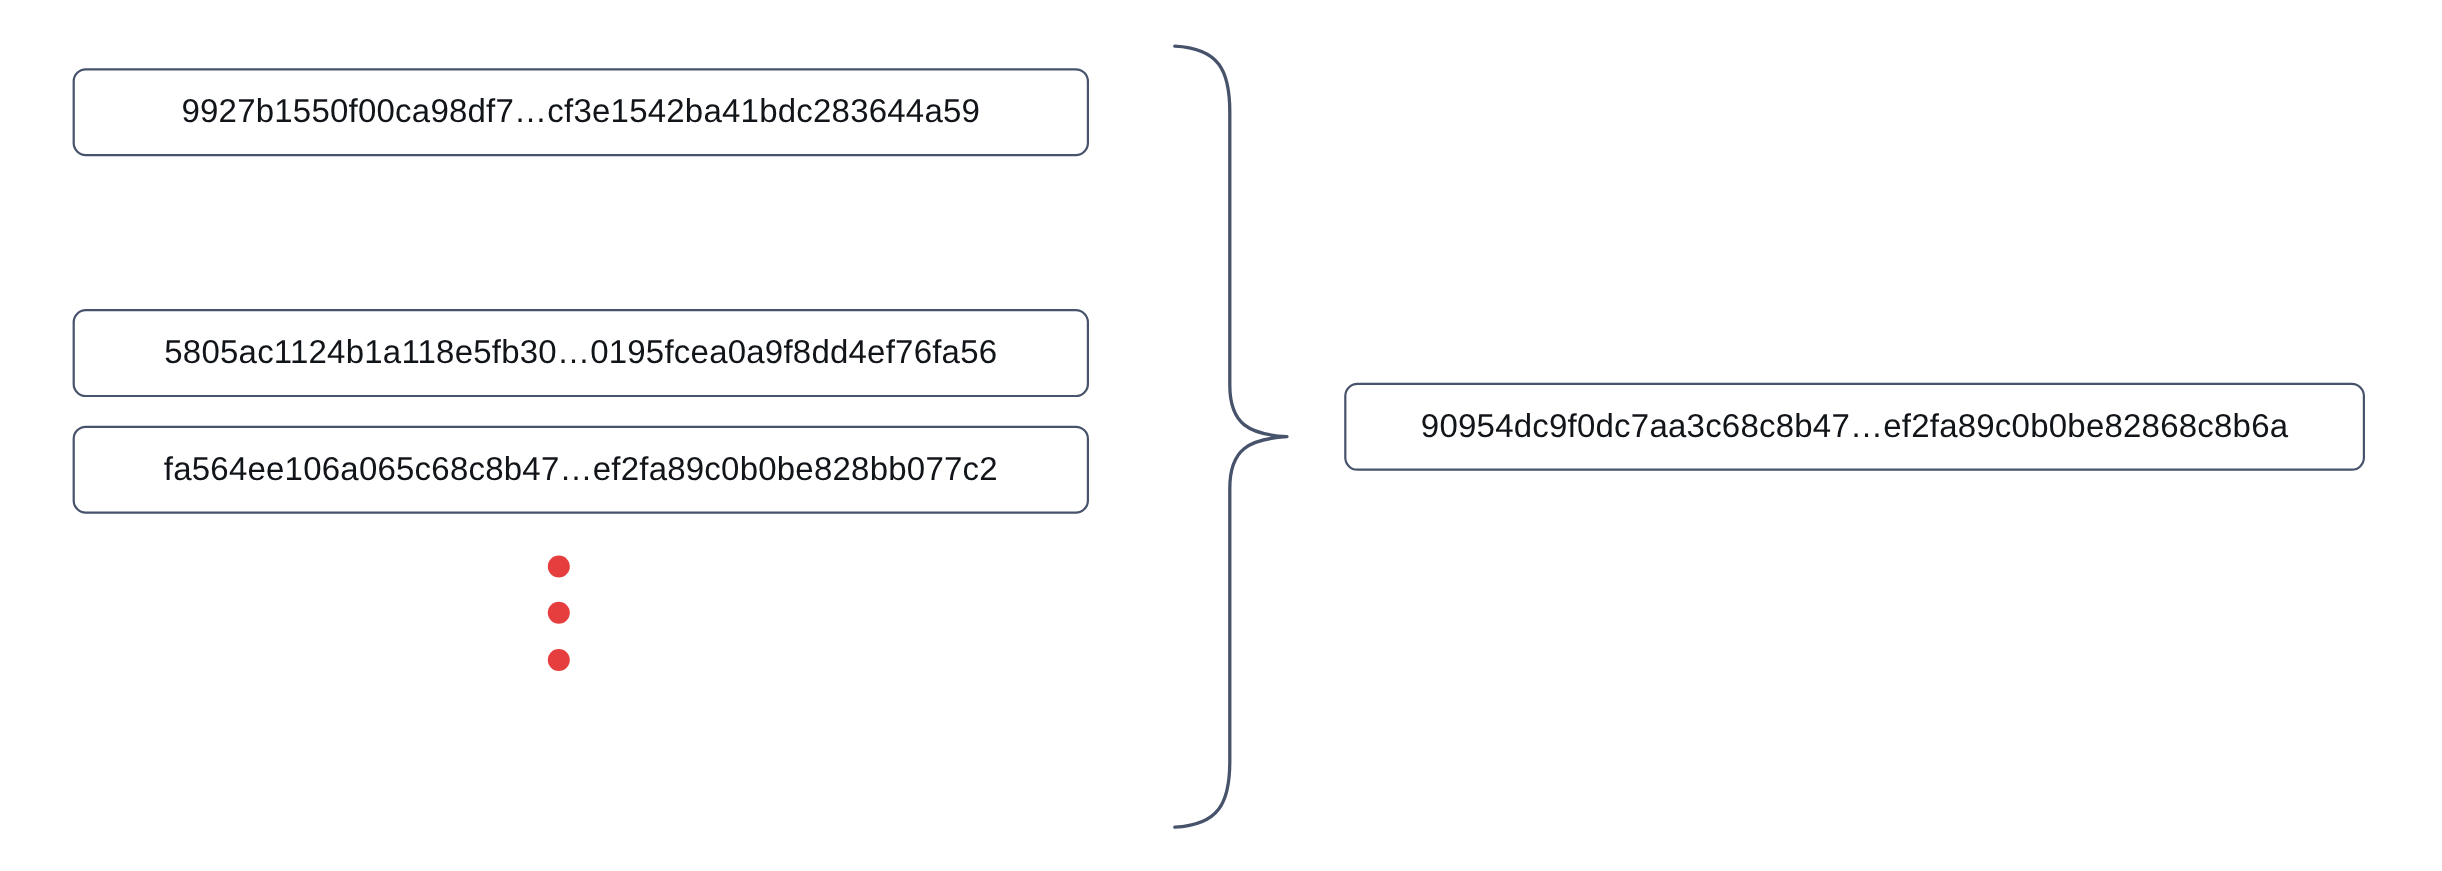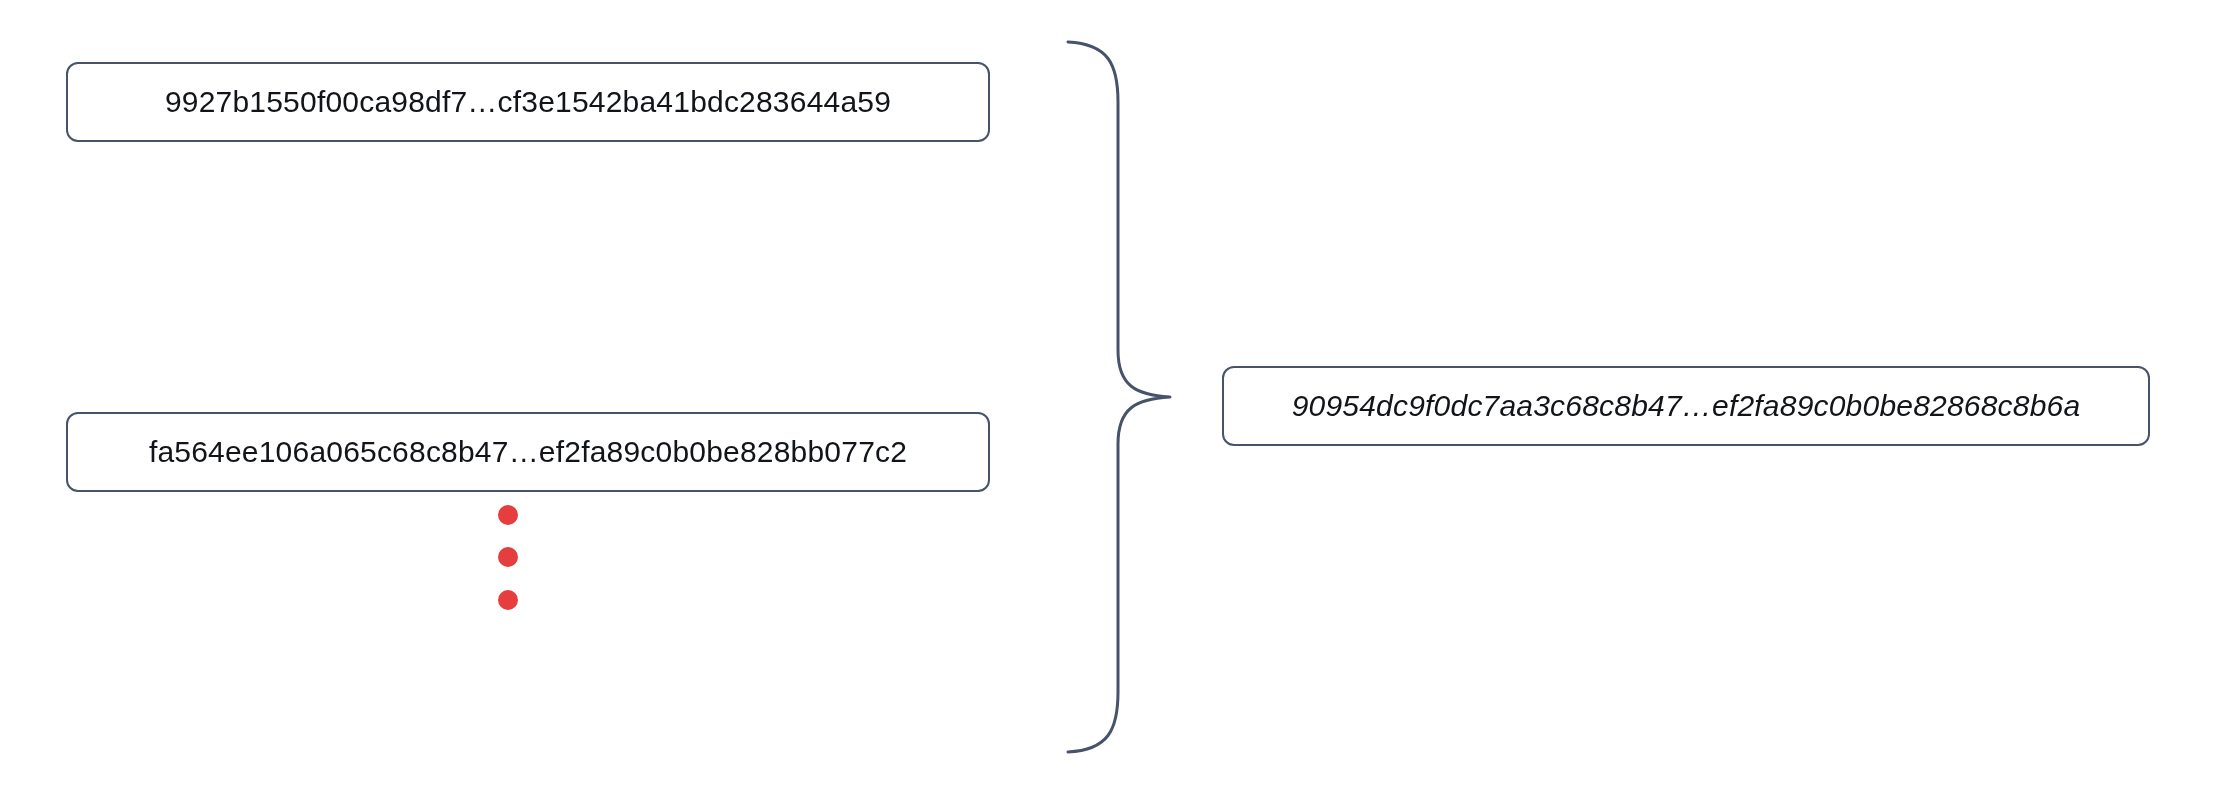--- a/index.html
+++ b/index.html
@@ -41,30 +41,29 @@
 
   
   .left-box {
     left: 66px;
     width: 924px;
     height: 80px;
   }
   #box-0 { top: 62px; }
   #box-1 { top: 172px; }
   #box-2 { top: 281px; }
-  #box-3 { top: 412px; }
+  #box-3 { top: 387px; }
   #box-4 { top: 640px; }
 
   
   #box-out {
     left: 1222px;
-    top: 366px;
+    top: 348px;
     width: 928px;
     height: 80px;
-    font-style: italic;
   }
 
   
   .dots-group {
     position: absolute;
     left: 498px;
     top: 505px;
     width: 20px;
     height: 110px;
   }
@@ -100,20 +99,23 @@
 </head>
 <body>
 
 <div id="canvas">
 
   <div class="hash-box left-box" id="box-0">
     <span class="hash-text">9927b1550f00ca98df7…cf3e1542ba41bdc283644a59</span>
   </div>
 
 
+  <div class="hash-box left-box" id="box-2">
+    <span class="hash-text">5805ac1124b1a118e5fb30…0195fcea0a9f8dd4ef76fa56</span>
+  </div>
 
   <div class="hash-box left-box" id="box-3">
     <span class="hash-text">fa564ee106a065c68c8b47…ef2fa89c0b0be828bb077c2</span>
   </div>
 
   <div class="dots-group">
     <span class="dot dot-0"></span>
     <span class="dot dot-1"></span>
     <span class="dot dot-2"></span>
   </div>

